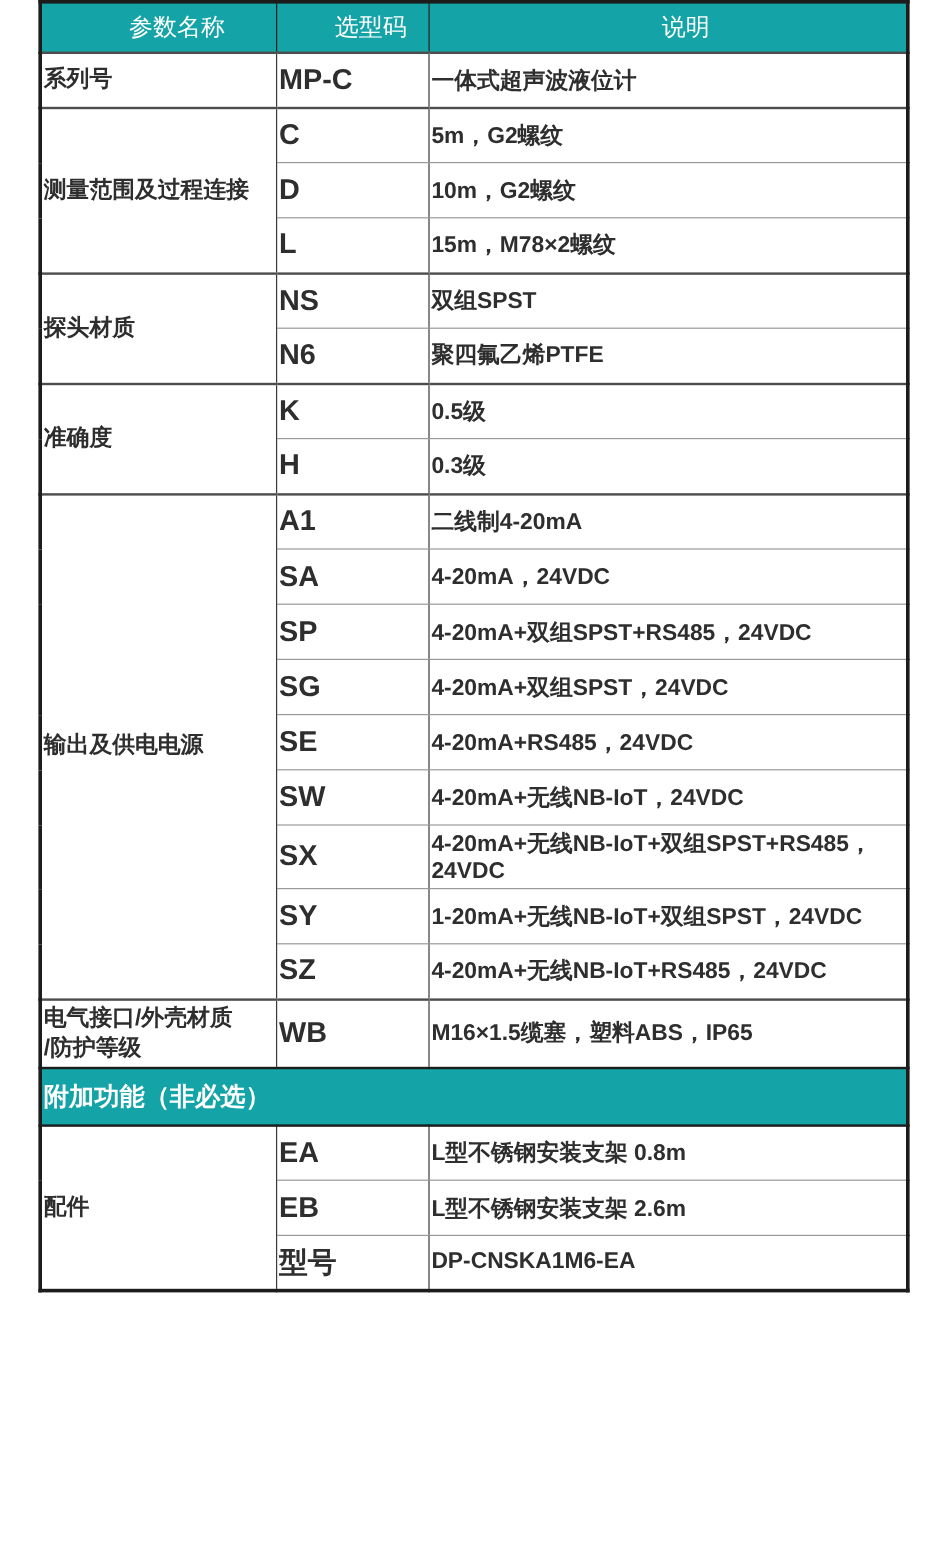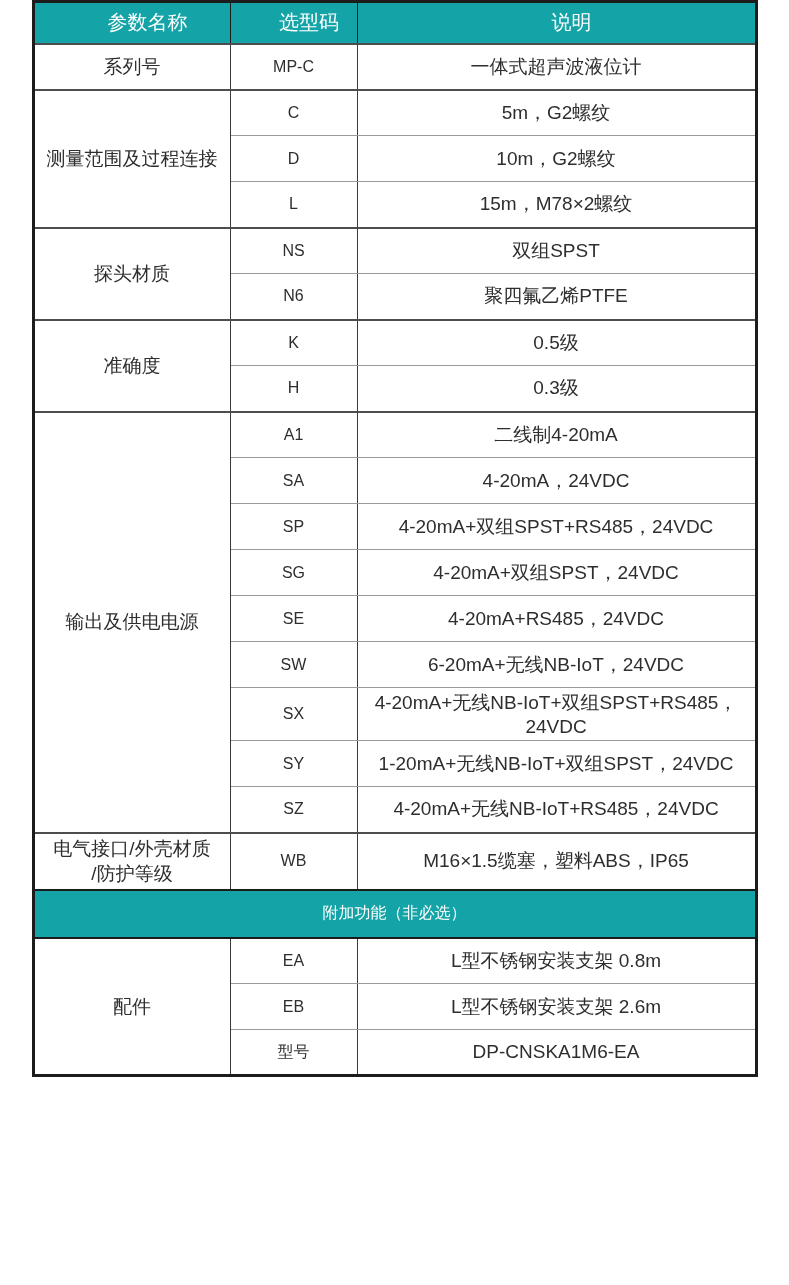--- a/index.html
+++ b/index.html
@@ -32,38 +32,39 @@
   th {
     background: var(--accent);
     color: #ffffff;
     font-size: 20px;
     font-weight: 400;
     height: 42px;
     border: 1px solid var(--border-dark);
     padding-left: 32px;
   }
   td {
-    text-align: center;
+    text-align: left;
     vertical-align: middle;
     font-size: 19px;
     color: var(--text-dark);
     height: 46px;
     padding: 2px 2px;
     border-left: 1px solid #3a3a3a;
     border-right: 1px solid #3a3a3a;
     border-top: 1px solid #9a9a9a;
     border-bottom: 1px solid #9a9a9a;
+    font-weight: bold;
   }
   td.param { white-space: pre-line; line-height: 1.35; }
-  td.code { font-size: 16px; }
+  td.code { font-size: 24px; }
   tr.section-start > td { border-top: 2px solid #4d4d4d; }
   tr.band-row td {
     background: var(--accent);
     color: #ffffff;
-    font-size: 16px;
+    font-size: 21px;
     height: 48px;
     border: 2px solid var(--border-dark);
   }
 </style>
 </head>
 <body>
 
 <div class="page">
 
   <table class="spec">
@@ -132,21 +133,21 @@
         <tr>
           <td class="code">SG</td>
           <td class="desc">4-20mA+双组SPST，24VDC</td>
         </tr>
         <tr>
           <td class="code">SE</td>
           <td class="desc">4-20mA+RS485，24VDC</td>
         </tr>
         <tr>
           <td class="code">SW</td>
-          <td class="desc">6-20mA+无线NB-IoT，24VDC</td>
+          <td class="desc">4-20mA+无线NB-IoT，24VDC</td>
         </tr>
         <tr>
           <td class="code">SX</td>
           <td class="desc">4-20mA+无线NB-IoT+双组SPST+RS485，24VDC</td>
         </tr>
         <tr>
           <td class="code">SY</td>
           <td class="desc">1-20mA+无线NB-IoT+双组SPST，24VDC</td>
         </tr>
         <tr>

